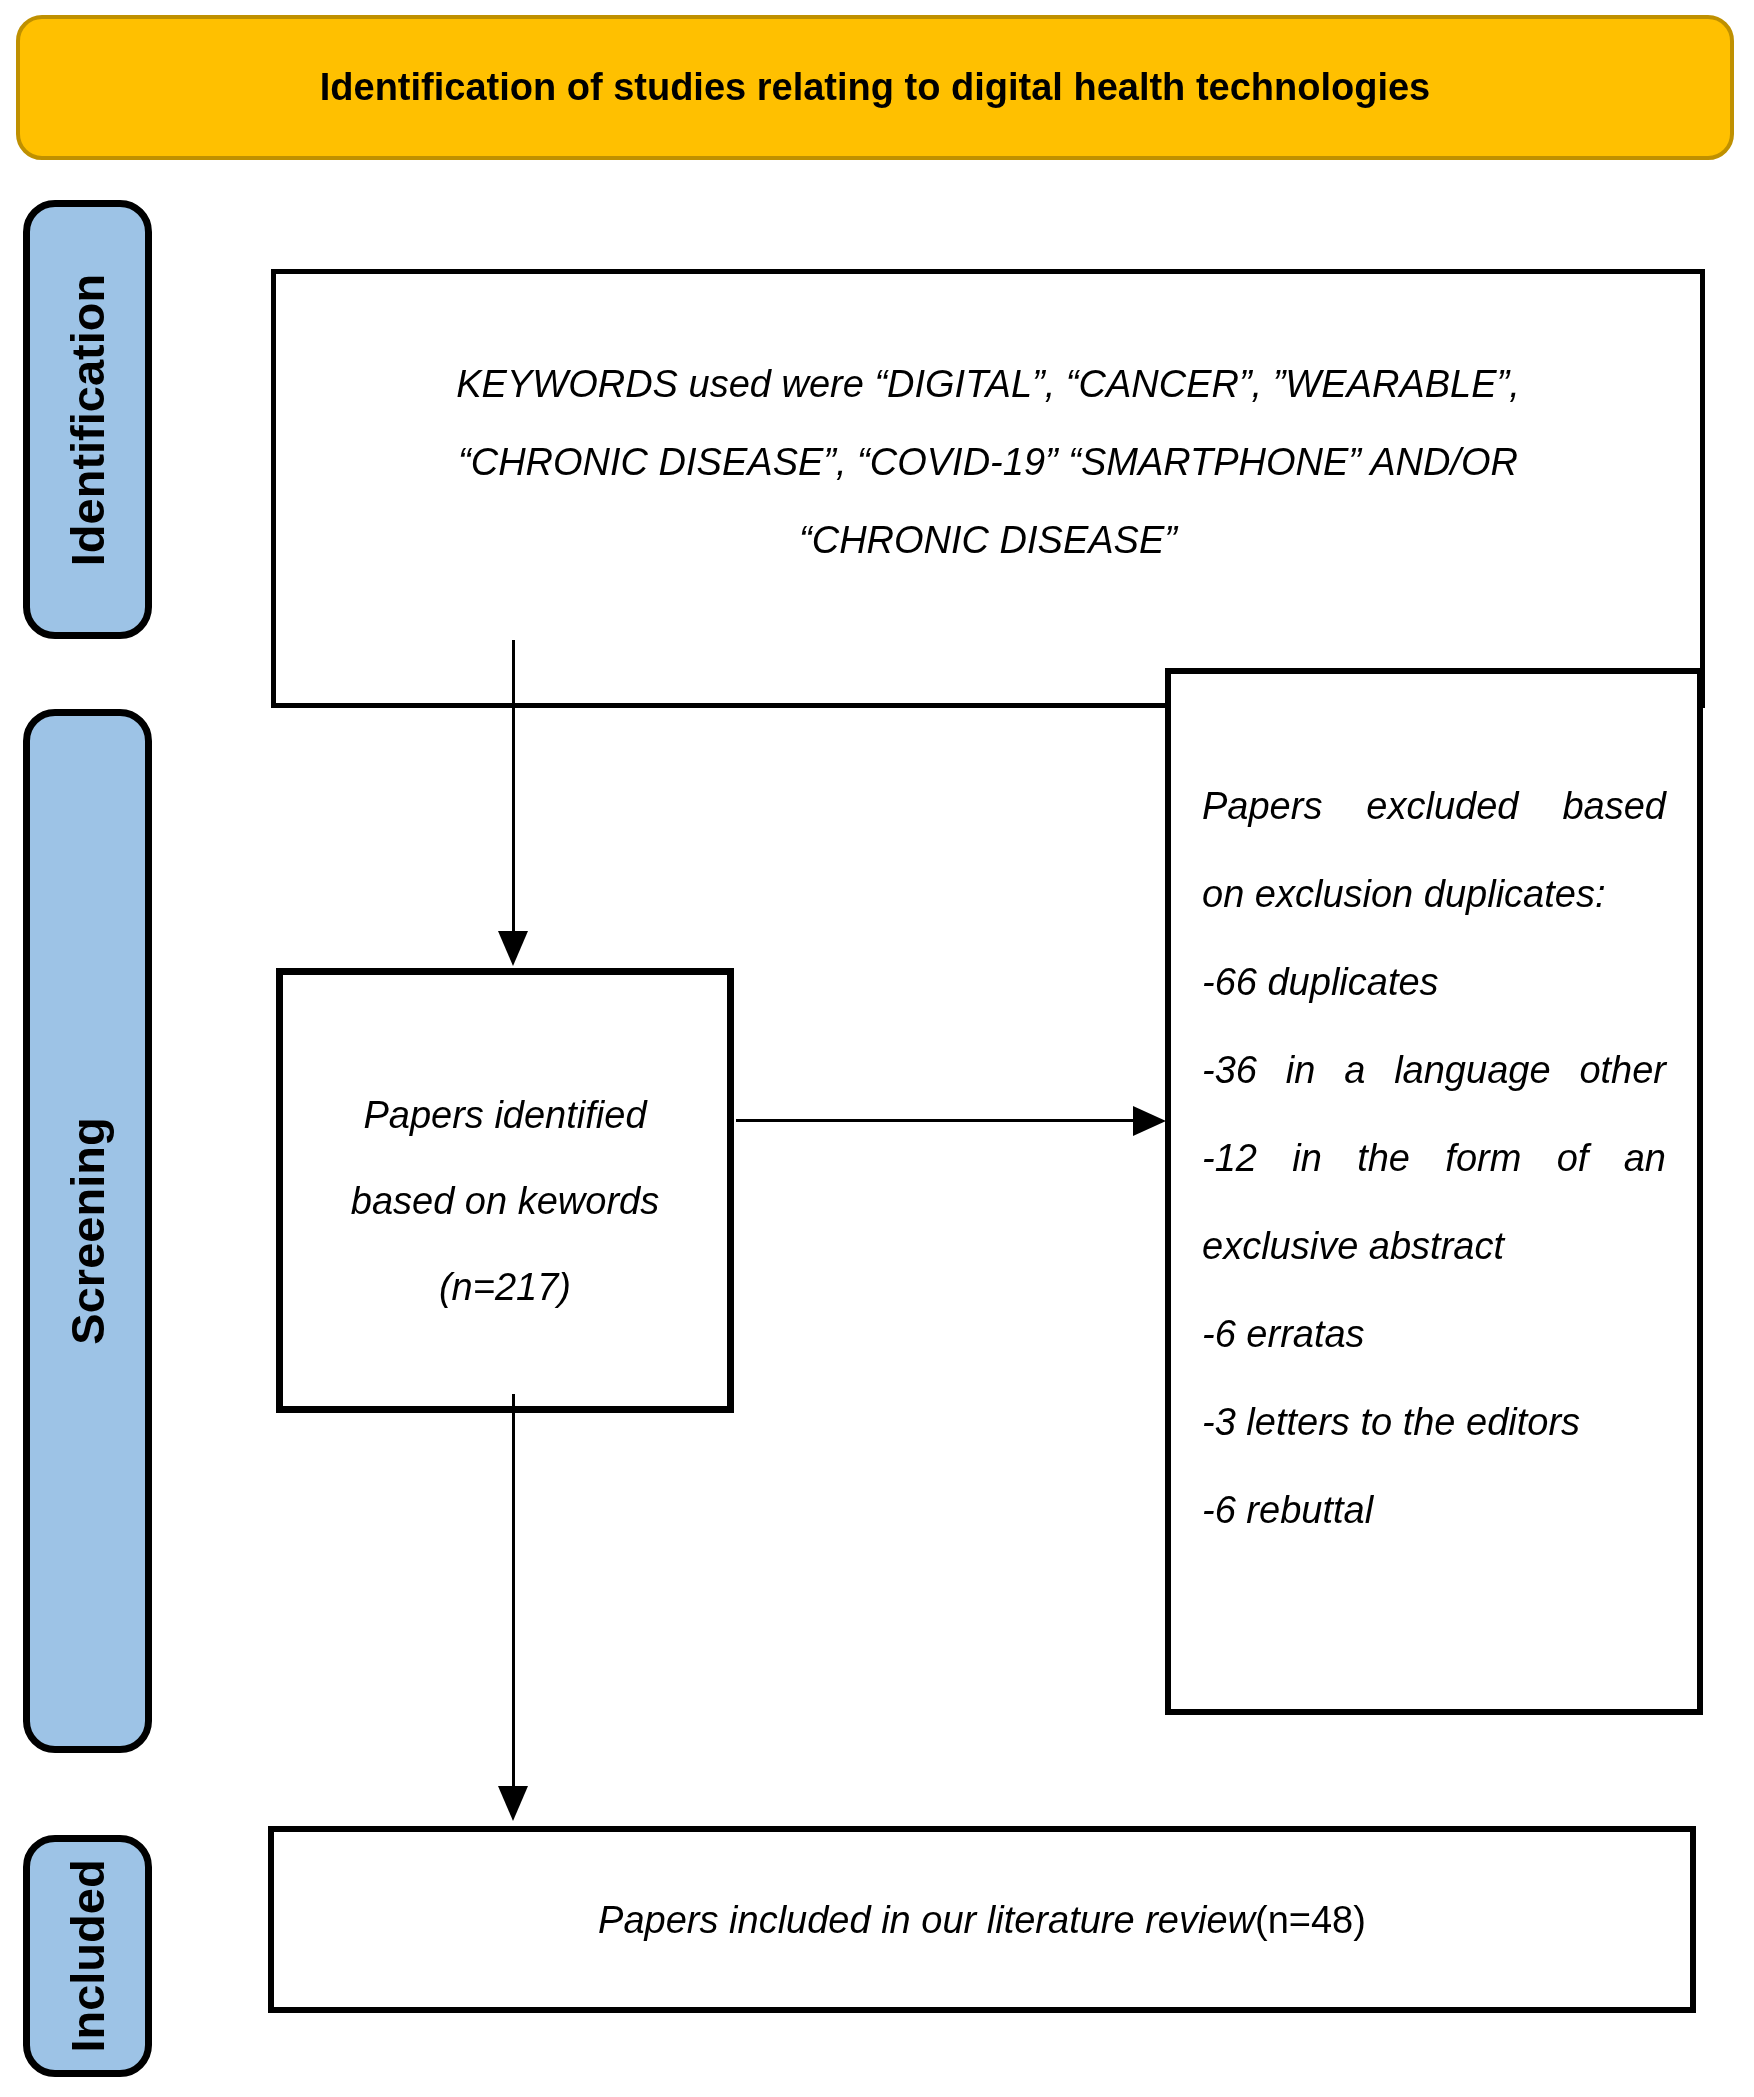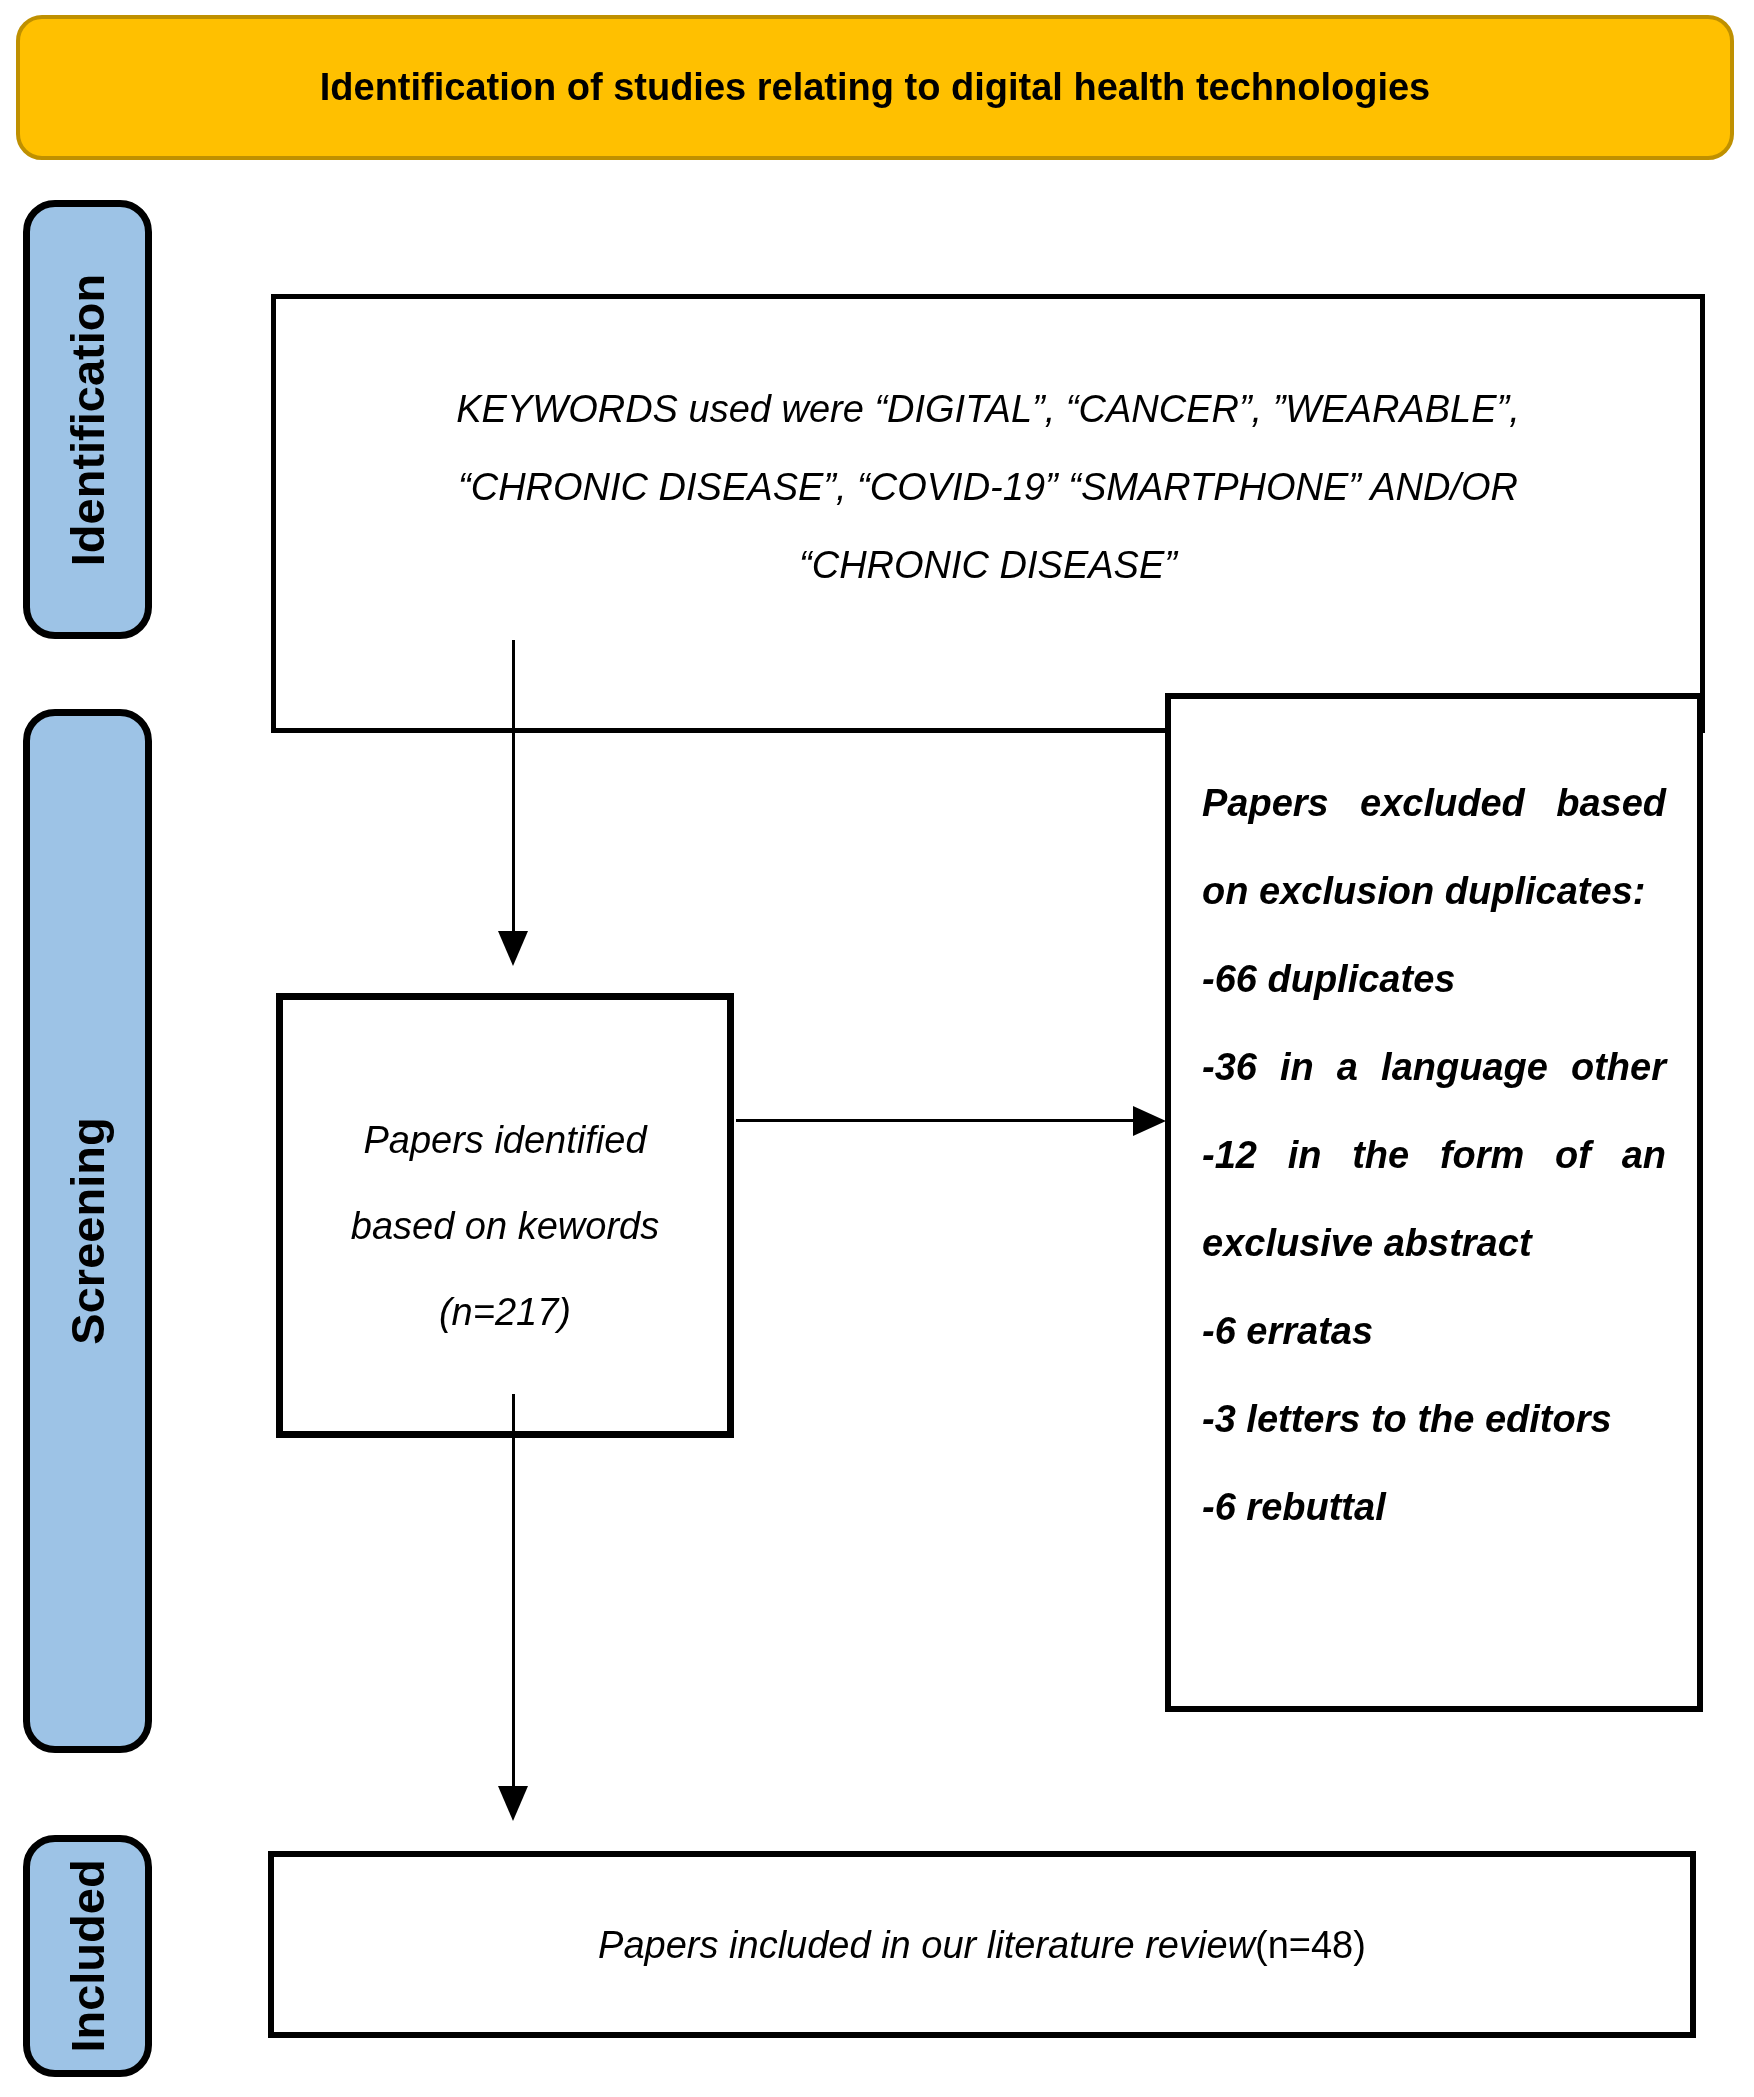--- a/index.html
+++ b/index.html
@@ -41,21 +41,20 @@
   #stage-identification { top: 200px; height: 425px; }
   #stage-screening     { top: 709px; height: 1030px; }
   #stage-included      { top: 1835px; height: 228px; }
   
   .pbox {
     position: absolute;
     background: #ffffff;
     border: 5.4px solid #000000;
     font-size: 38px;
     font-style: italic;
-    margin-top: 25px;
   }
   #keywords-box {
     left: 271px; top: 269px;
     width: 1424px; height: 358px;
     text-align: center;
     padding-top: 71px;
     line-height: 78px;
   }
   #identified-box {
     left: 276px; top: 968px;
@@ -64,24 +63,23 @@
     display: flex; flex-direction: column;
     align-items: center; justify-content: center;
     text-align: right;
     line-height: 86px;
     padding-top: 21.5px;
   }
   #exclusion-box {
     left: 1165px; top: 668px;
     width: 464px; height: 947px;
     border-width: 6.4px;
-    padding: 60px 31px 0 31px;
+    padding: 88px 31px 0 31px;
     line-height: 88px;
     text-align: left;
-    font-weight: bold;
   }
   #exclusion-box .line { white-space: nowrap; }
   #exclusion-box .line.stretch {
     white-space: normal;
     text-align-last: justify;
   }
   #included-box {
     left: 268px; top: 1826px;
     width: 1416px; height: 175px;
     border-width: 6.4px;

